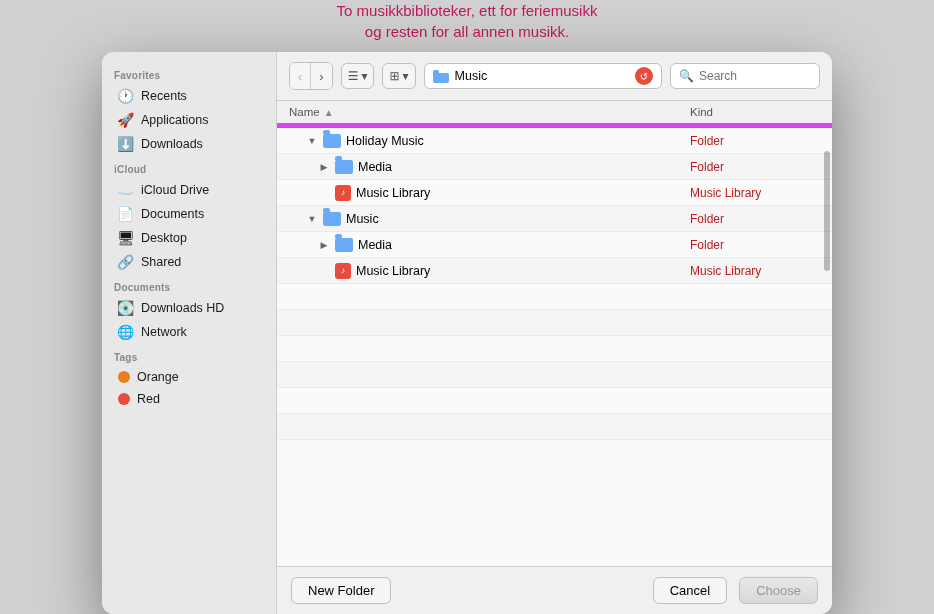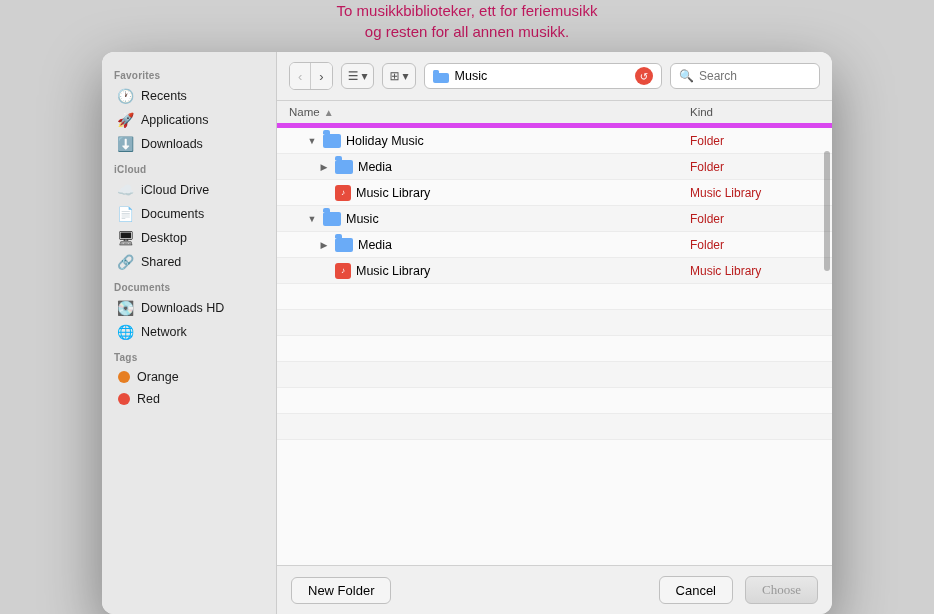--- a/index.html
+++ b/index.html
@@ -315,21 +315,20 @@
       font-size: 13px;
       cursor: pointer;
       border: 1px solid #c0c0c0;
       background: #f5f5f5;
     }
 
     .btn-primary {
       background: linear-gradient(180deg, #e8e8e8 0%, #d8d8d8 100%);
       color: #999;
       cursor: default;
-      font-family: Liberation Serif, serif;
     }
 
     .btn-group { display: flex; gap: 12px; }
 
     
     .scrollbar-bracket {
       position: absolute;
       right: 2px;
       top: 50px;
       width: 6px;

